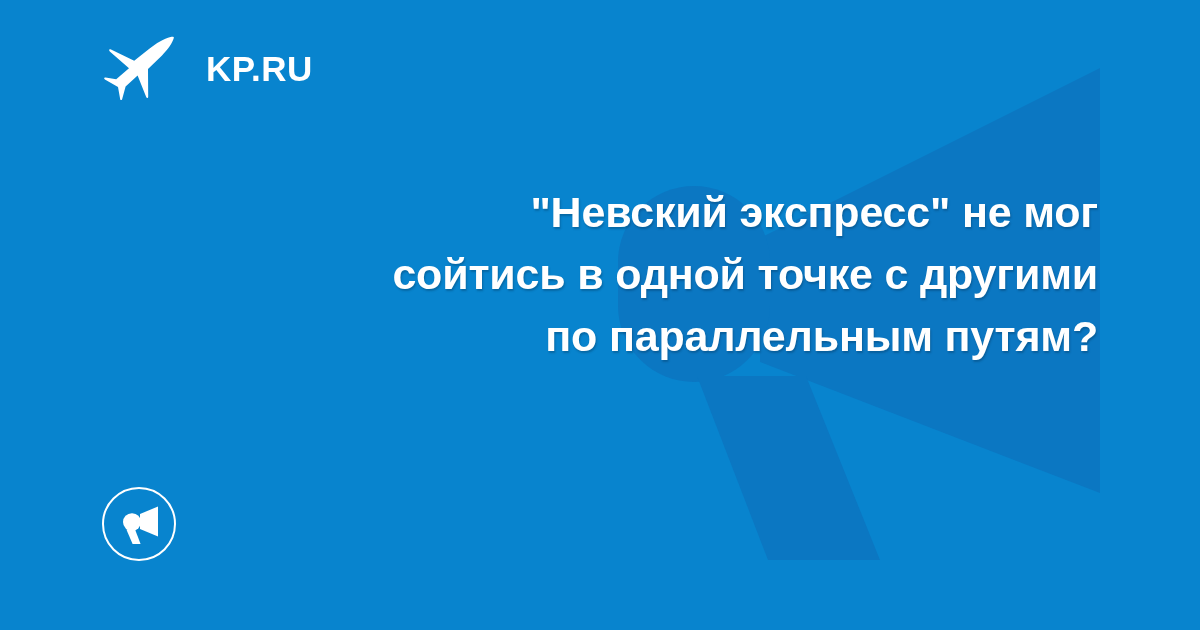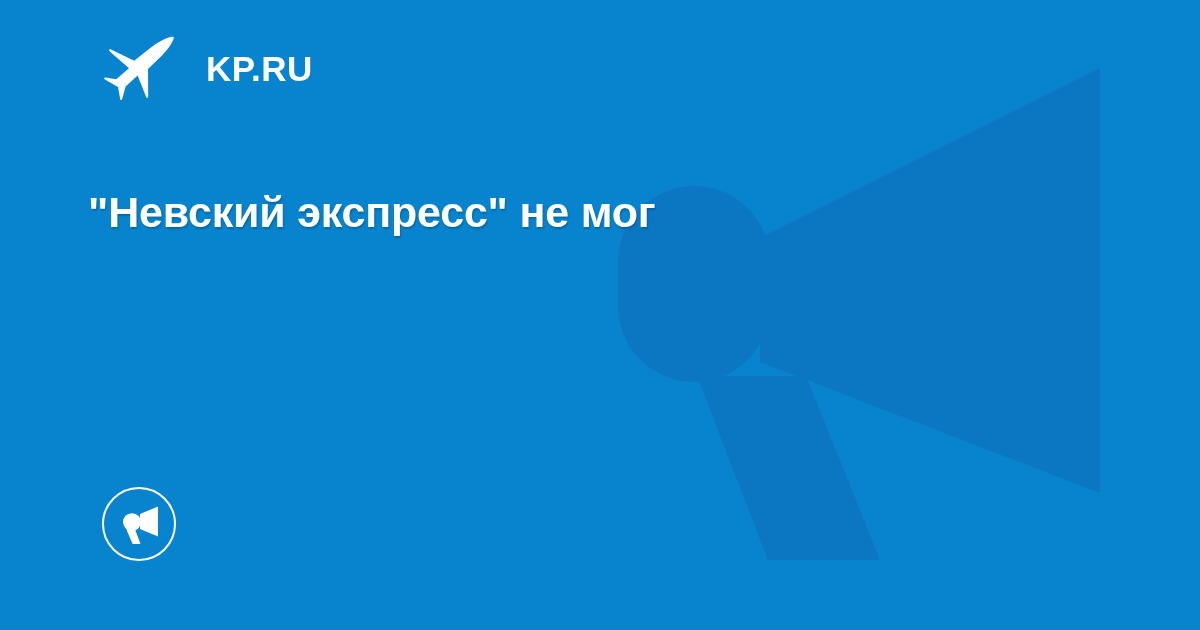--- a/index.html
+++ b/index.html
@@ -8,20 +8,21 @@
     background: #ffffff;
   }
 
   #page {
     position: relative;
     width: 1200px;
     height: 630px;
     overflow: hidden;
     background: #0884ce;
     font-family: "Liberation Sans", "DejaVu Sans", sans-serif;
+    text-align: right;
   }
 
   
   .watermark {
     position: absolute;
     left: 0;
     top: 0;
     width: 1200px;
     height: 630px;
     pointer-events: none;
@@ -118,20 +119,22 @@
     <svg class="brand-mark" viewBox="0 0 72 64" aria-hidden="true">
       <g fill="#ffffff">
         <path d="M66.5 1.0 C60.0 2.6 52.2 7.2 45.0 13.0 L30.2 24.8 L7.0 13.6 C5.2 12.8 4.4 14.1 5.8 15.4 L25.0 32.2 L12.2 43.2 L1.6 41.6 C0.0 41.3 -0.4 42.6 0.9 43.4 L14.0 51.0 L16.2 63.2 C16.5 64.7 17.8 64.4 18.2 62.9 L21.6 50.4 L33.6 39.6 L42.2 61.0 C42.8 62.5 44.2 62.1 44.2 60.4 L44.0 33.0 L58.0 19.4 C64.0 13.4 68.6 6.6 69.8 2.0 C70.2 0.4 68.6 0.5 66.5 1.0 Z"></path>
       </g>
     </svg>
     <span class="brand-name">KP.RU</span>
   </div>
 
   <h1 class="headline">
     <span class="headline-line">"Невский экспресс" не мог</span>
+    <span class="headline-line">сойтись в одной точке с другими</span>
+    <span class="headline-line">по параллельным путям?</span>
   </h1>
 
   <div class="badge">
     <div class="badge-ring"></div>
     <svg class="badge-glyph" viewBox="0 0 42 40" aria-hidden="true">
       <g fill="#ffffff">
         <path d="M40.0 1.5 L40.0 31.5 L22.0 24.0 L22.0 9.0 Z"></path>
         <rect x="5.0" y="8.2" width="18.0" height="17.6" rx="8.8" ry="8.8"></rect>
         <path d="M8.4 24.6 L16.2 22.2 L22.6 39.0 L14.6 39.0 Z"></path>
       </g>

